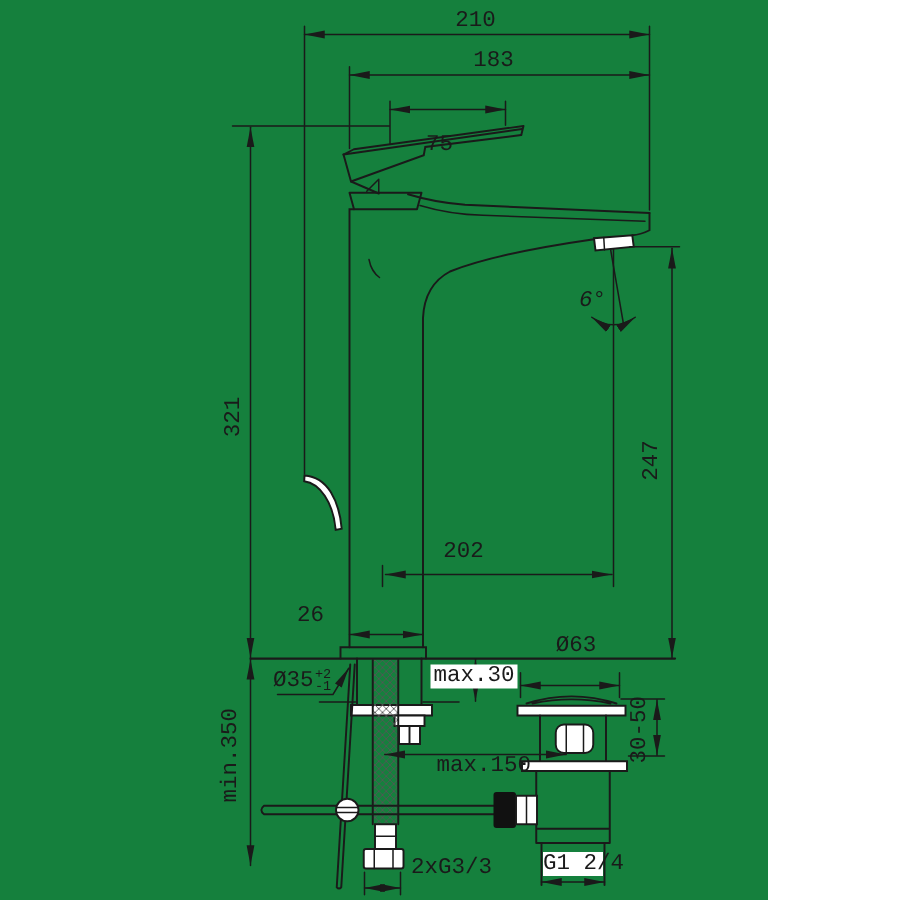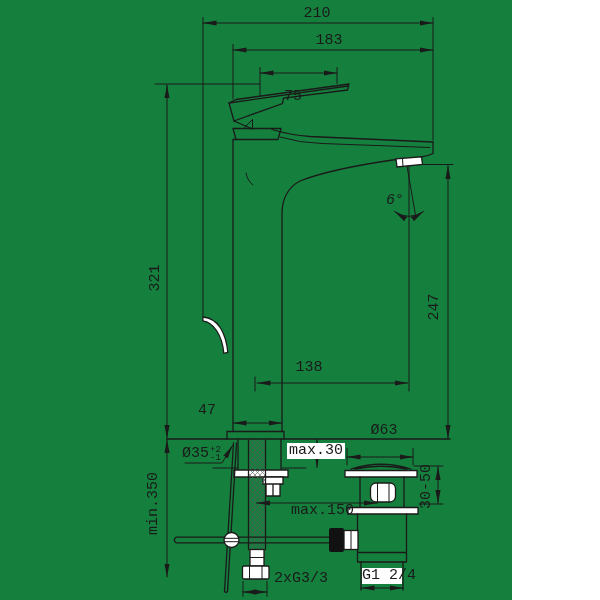--- a/index.html
+++ b/index.html
@@ -121,22 +121,22 @@
     <path d="M185,463 H222 L232.5,445.5" marker-end="url(#ar)"></path>
   </g>
 </svg>
 
 <div class="lbl" style="left:293px;top:6px;width:48px;">210</div>
 <div class="lbl" style="left:305px;top:33px;width:48px;">183</div>
 <div class="lbl" style="left:276px;top:57px;width:34px;margin-top:32px;">75</div>
 <div class="lbl rot" style="left:136px;top:270px;width:40px;height:16px;">321</div>
 <div class="lbl rot" style="left:415px;top:299px;width:40px;height:16px;">247</div>
 <div class="lbl it" style="left:380px;top:193px;width:30px;">6°</div>
-<div class="lbl" style="left:285px;top:360px;width:48px;">138</div>
-<div class="lbl" style="left:190px;top:403px;width:34px;">47</div>
+<div class="lbl" style="left:285px;top:360px;width:48px;">202</div>
+<div class="lbl" style="left:190px;top:403px;width:34px;">26</div>
 
 <div class="lbl dia" style="left:182px;top:445px;">
   <span>Ø35</span>
   <span class="tol">
     <span>+2</span>
     <span>-1</span>
   </span>
 </div>
 
 <div class="lbl rot" style="left:124px;top:497px;width:60px;height:16px;">min.350</div>

